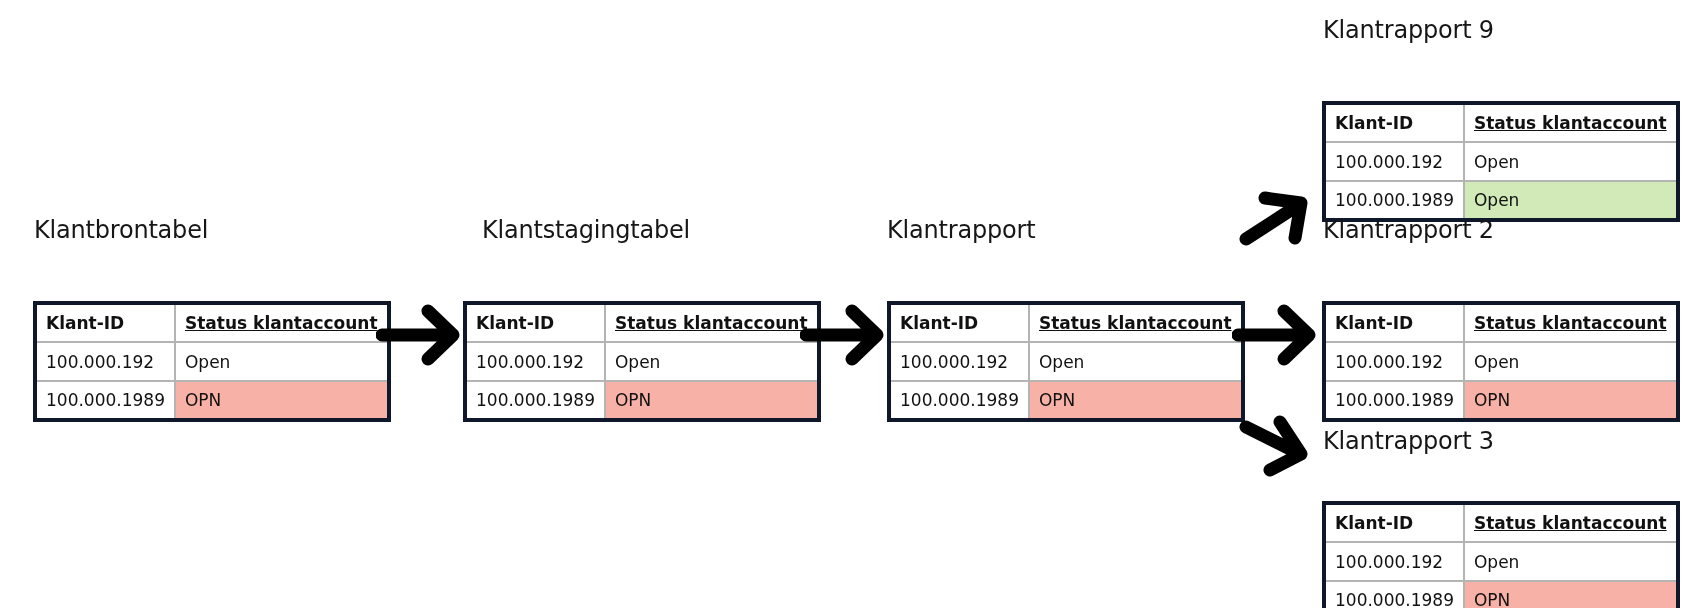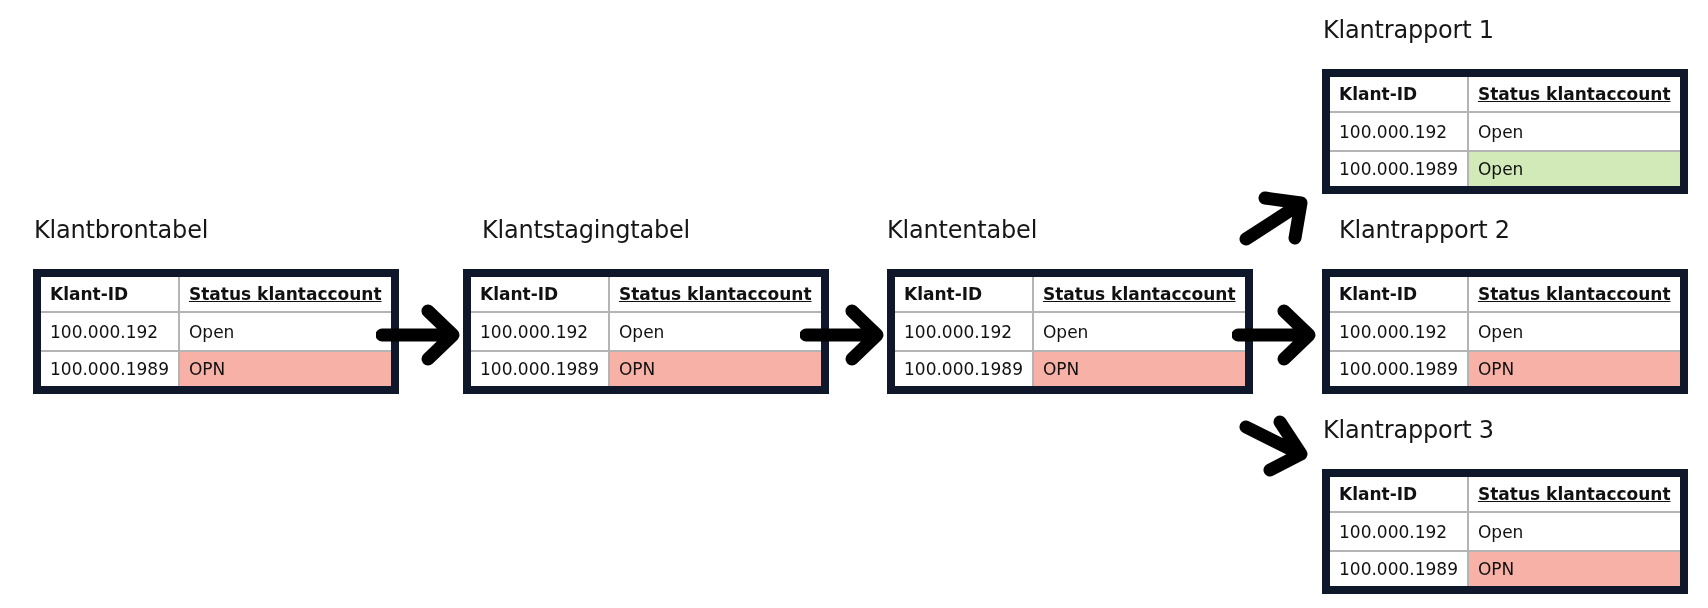--- a/index.html
+++ b/index.html
@@ -23,23 +23,24 @@
       font-weight: normal;
       letter-spacing: -0.2px;
       margin: 0;
       line-height: 30px;
       white-space: nowrap;
       color: #161616;
     }
     table.data {
       position: absolute;
       border-collapse: collapse;
-      border: 8px solid #0f172a;
+      border: 4px solid #0f172a;
       font-size: 17px;
       background: #ffffff;
+      margin-top: 32px;
     }
     table.data td, table.data th {
       border: 2px solid #b4b4b4;
       height: 39px;
       padding: 0 9px;
       text-align: left;
       white-space: nowrap;
       box-sizing: border-box;
     }
     table.data th {
@@ -97,21 +98,21 @@
     <td class="hl" style="background: rgb(248, 177, 166);">OPN</td>
   </tr>
 </tbody>
   </table>
 
 <svg class="arrow" style="left:800px; top:302px;" width="86" height="64" viewBox="0 0 86 64">
   <path d="M6 33 L76 33 M52 9 L77 33 L52 57" fill="none" stroke="#000" stroke-width="13" stroke-linecap="round" stroke-linejoin="round"></path>
 </svg>
 
 <div class="block" style="left:887px; top:215px;">
-  <h2 class="block-title">Klantentabel</h2>
+  <h2 class="block-title">Klantrapport</h2>
 </div>
 <table class="data" style="left:887px; top:269px; width:336px;">
   <tbody>
       <tr>
     <th class="col-id">Klant-ID</th>
     <th class="col-status">Status klantaccount</th>
   </tr>
   <tr>
     <td>100.000.192</td>
     <td>Open</td>
@@ -129,60 +130,60 @@
 
 <svg class="arrow" style="left:1232px; top:302px;" width="86" height="64" viewBox="0 0 86 64">
   <path d="M6 33 L76 33 M52 9 L77 33 L52 57" fill="none" stroke="#000" stroke-width="13" stroke-linecap="round" stroke-linejoin="round"></path>
 </svg>
 
 <svg class="arrow" style="left:1234px; top:414px;" width="82" height="72" viewBox="0 0 82 72">
   <path d="M12 13 L66 40 M46 8 L67 40 L36 56" fill="none" stroke="#000" stroke-width="13" stroke-linecap="round" stroke-linejoin="round"></path>
 </svg>
 
 <div class="block" style="left:1323px; top:15px;">
-  <h2 class="block-title">Klantrapport 1</h2>
+  <h2 class="block-title">Klantrapport 9</h2>
 </div>
 <table class="data" style="left:1322px; top:69px; width:341px;">
   <tbody>
       <tr>
     <th class="col-id">Klant-ID</th>
     <th class="col-status">Status klantaccount</th>
   </tr>
   <tr>
     <td>100.000.192</td>
     <td>Open</td>
   </tr>
   <tr>
     <td>100.000.1989</td>
     <td class="hl" style="background: rgb(209, 234, 184);">Open</td>
   </tr>
 </tbody>
   </table>
 
-<div class="block" style="left:1323px; top:215px;margin-left:16px;">
+<div class="block" style="left:1323px; top:215px;">
   <h2 class="block-title">Klantrapport 2</h2>
 </div>
 <table class="data" style="left:1322px; top:269px; width:343px;">
   <tbody>
       <tr>
     <th class="col-id">Klant-ID</th>
     <th class="col-status">Status klantaccount</th>
   </tr>
   <tr>
     <td>100.000.192</td>
     <td>Open</td>
   </tr>
   <tr>
     <td>100.000.1989</td>
     <td class="hl" style="background: rgb(248, 177, 166);">OPN</td>
   </tr>
 </tbody>
   </table>
 
-<div class="block" style="left:1323px; top:415px;">
+<div class="block" style="left:1323px; top:426px;">
   <h2 class="block-title">Klantrapport 3</h2>
 </div>
 <table class="data" style="left:1322px; top:469px; width:347px;">
   <tbody>
       <tr>
     <th class="col-id">Klant-ID</th>
     <th class="col-status">Status klantaccount</th>
   </tr>
   <tr>
     <td>100.000.192</td>

